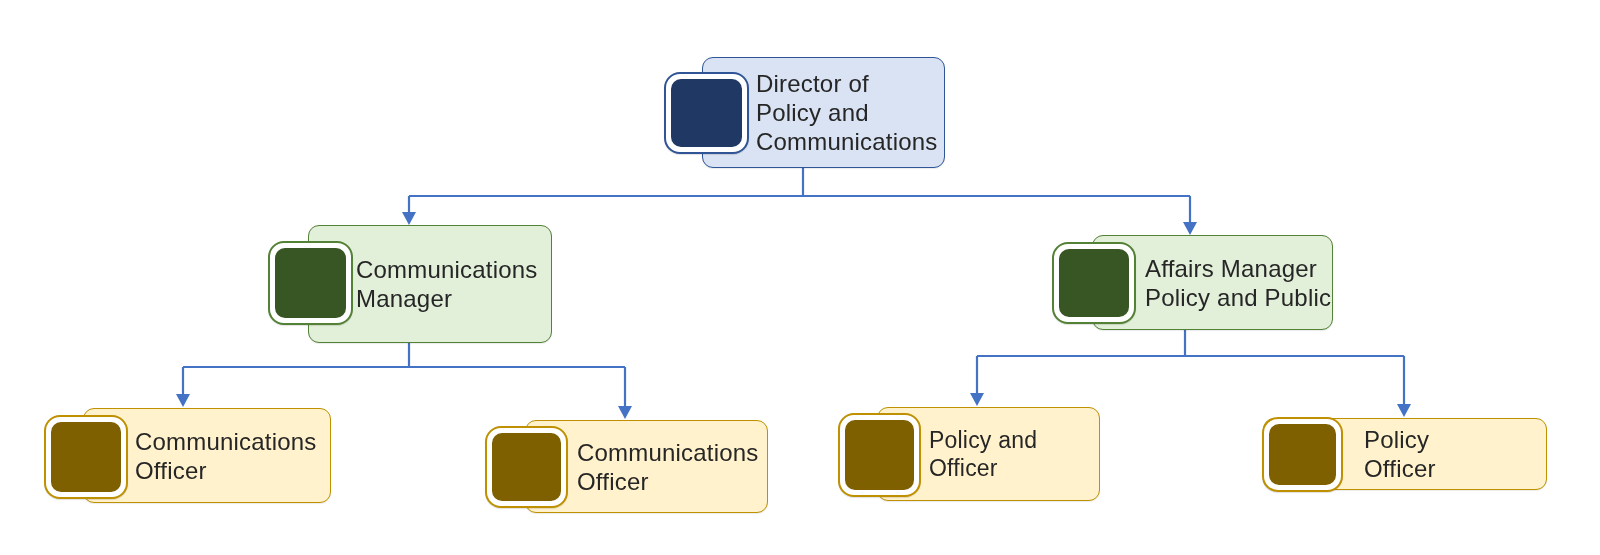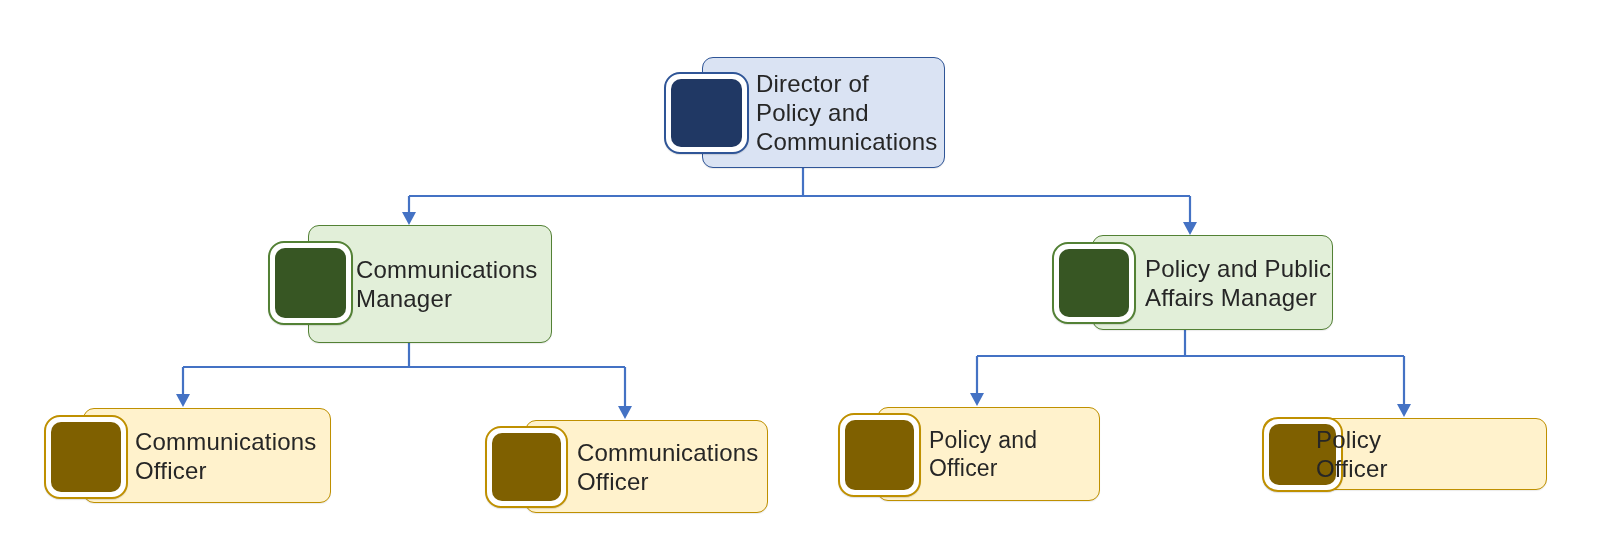--- a/index.html
+++ b/index.html
@@ -91,22 +91,22 @@
       <span>Communications</span>
       <span>Manager</span>
     </div>
   </div>
 
   <div class="node theme-green" style="left:1092px;top:235px;width:241px;height:95px;">
     <div class="icon" style="left:-41px;top:6px;width:84px;height:82px;">
         <div class="icon-fill"></div>
       </div>
     <div class="label" style="padding-left:52px;">
+      <span>Affairs Manager</span>
       <span>Policy and Public</span>
-      <span>Affairs Manager</span>
     </div>
   </div>
 
   <div class="node theme-gold" style="left:83px;top:408px;width:248px;height:95px;">
     <div class="icon" style="left:-40px;top:6px;width:84px;height:84px;">
         <div class="icon-fill"></div>
       </div>
     <div class="label" style="padding-left:51px;">
       <span>Communications</span>
       <span>Officer</span>
@@ -130,19 +130,19 @@
     <div class="label" style="padding-left:51px;font-size:23px;line-height:28px;">
       <span>Policy and</span>
       <span>Officer</span>
     </div>
   </div>
 
   <div class="node theme-gold" style="left:1263px;top:418px;width:284px;height:72px;">
     <div class="icon" style="left:-2px;top:-2px;width:81px;height:75px;">
         <div class="icon-fill"></div>
       </div>
-    <div class="label" style="padding-left:52px;">
+    <div class="label" style="padding-left:100px;">
       <span>Policy</span>
       <span>Officer</span>
     </div>
   </div>
 
 </div>
 
 </body></html>

